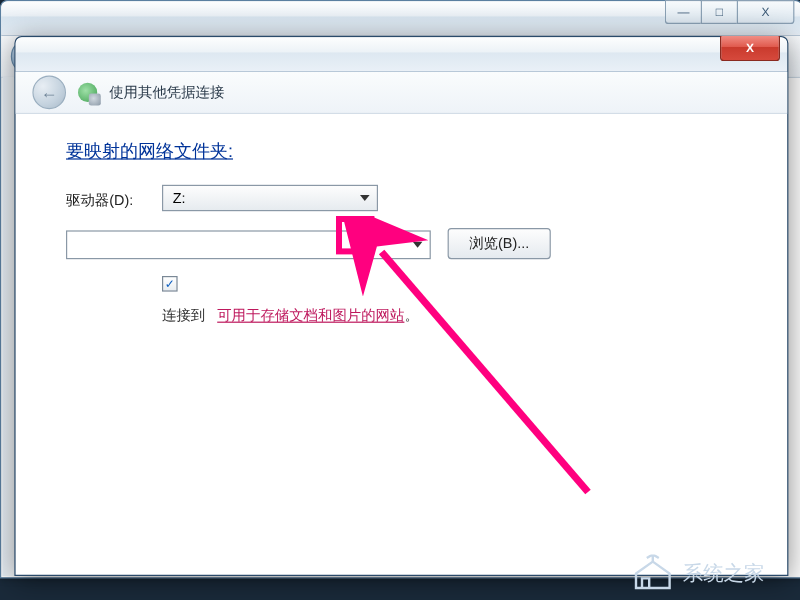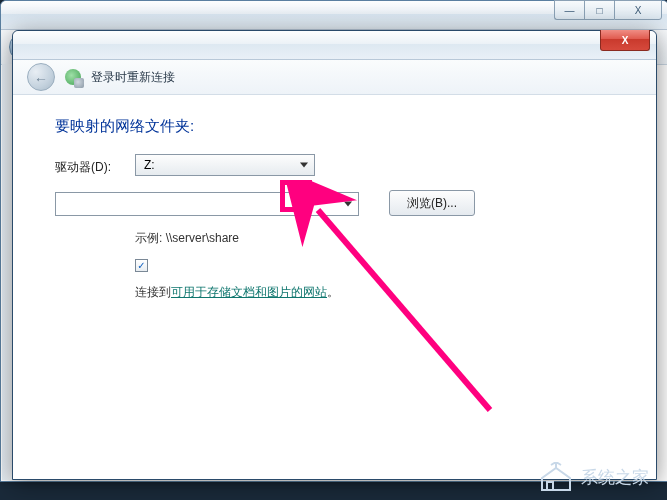--- a/index.html
+++ b/index.html
@@ -160,20 +160,21 @@
     font-size: 12px;
   }
 
   .dialog-body {
     padding: 22px 42px 16px 42px;
   }
   .heading {
     color: #003399;
     font-size: 15px;
     margin-bottom: 18px;
+    text-decoration: underline;
   }
   .instruction {
     color: #222;
     font-size: 12px;
     margin-bottom: 26px;
   }
 
   .form-row {
     display: flex;
     align-items: flex-end;
@@ -218,21 +219,21 @@
     position: absolute;
     right: 6px;
     top: 50%;
     transform: translateY(-50%);
     width: 0; height: 0;
     border-left: 4px solid transparent;
     border-right: 4px solid transparent;
     border-top: 5px solid #333;
   }
   .browse-btn {
-    margin-left: 30px;
+    margin-left: 14px;
     width: 84px;
     height: 24px;
     border: 1px solid #8a98a6;
     border-radius: 3px;
     background: linear-gradient(to bottom, #fdfdfd, #e5eaef);
     display: flex;
     align-items: center;
     justify-content: center;
     font-size: 12px;
     color: #222;
@@ -264,39 +265,40 @@
     border: 1px solid #7a8896;
     background: linear-gradient(to bottom, #fff, #e8edf1);
     display: inline-flex;
     align-items: center;
     justify-content: center;
     font-size: 10px;
     color: #1060c0;
     box-sizing: border-box;
   }
   .link {
-    color: #0f766e;
+    color: #be185d;
     text-decoration: underline;
     cursor: pointer;
+    padding-left: 10px;
   }
 
   
   .arrow-svg {
     position: absolute;
     left: 280px;
     top: 180px;
     width: 260px;
     height: 260px;
     pointer-events: none;
   }
 
   
   .watermark {
     position: absolute;
-    right: 18px;
+    right: 30px;
     bottom: 8px;
     display: flex;
     align-items: center;
     gap: 8px;
     color: #c8d8e8;
     font-size: 17px;
     font-family: Liberation Mono, monospace;
   }
   .wm-icon {
     width: 34px;
@@ -326,21 +328,21 @@
   <div class="outer-left-strip"></div>
 </div>
 
 <div class="dialog">
   <div class="dialog-titlebar">
     <div class="dialog-close">X</div>
   </div>
   <div class="dialog-header">
     <div class="hdr-back">←</div>
     <div class="hdr-icon"></div>
-    <div class="hdr-title">登录时重新连接</div>
+    <div class="hdr-title">使用其他凭据连接</div>
   </div>
 
   <div class="dialog-body">
     <div class="heading">要映射的网络文件夹:</div>
 
     <div class="form-row">
       <div class="form-label">驱动器(D):</div>
       <div class="drive-combo">
         <span>Z:</span>
         <span class="combo-arrow"></span>
@@ -348,21 +350,20 @@
     </div>
 
     <div class="form-row">
       <div class="folder-combo">
         <input type="text" value="" style="">
         <span class="combo-arrow"></span>
       </div>
       <div class="browse-btn">浏览(B)...</div>
     </div>
 
-    <div class="indent">示例: \\server\share</div>
 
     <div class="indent">
       <span class="chk">✓</span>
     </div>
 
 
     <div class="indent">
       <span>
         <span>连接到</span><span class="link">可用于存储文档和图片的网站</span><span>。</span>
       </span>

